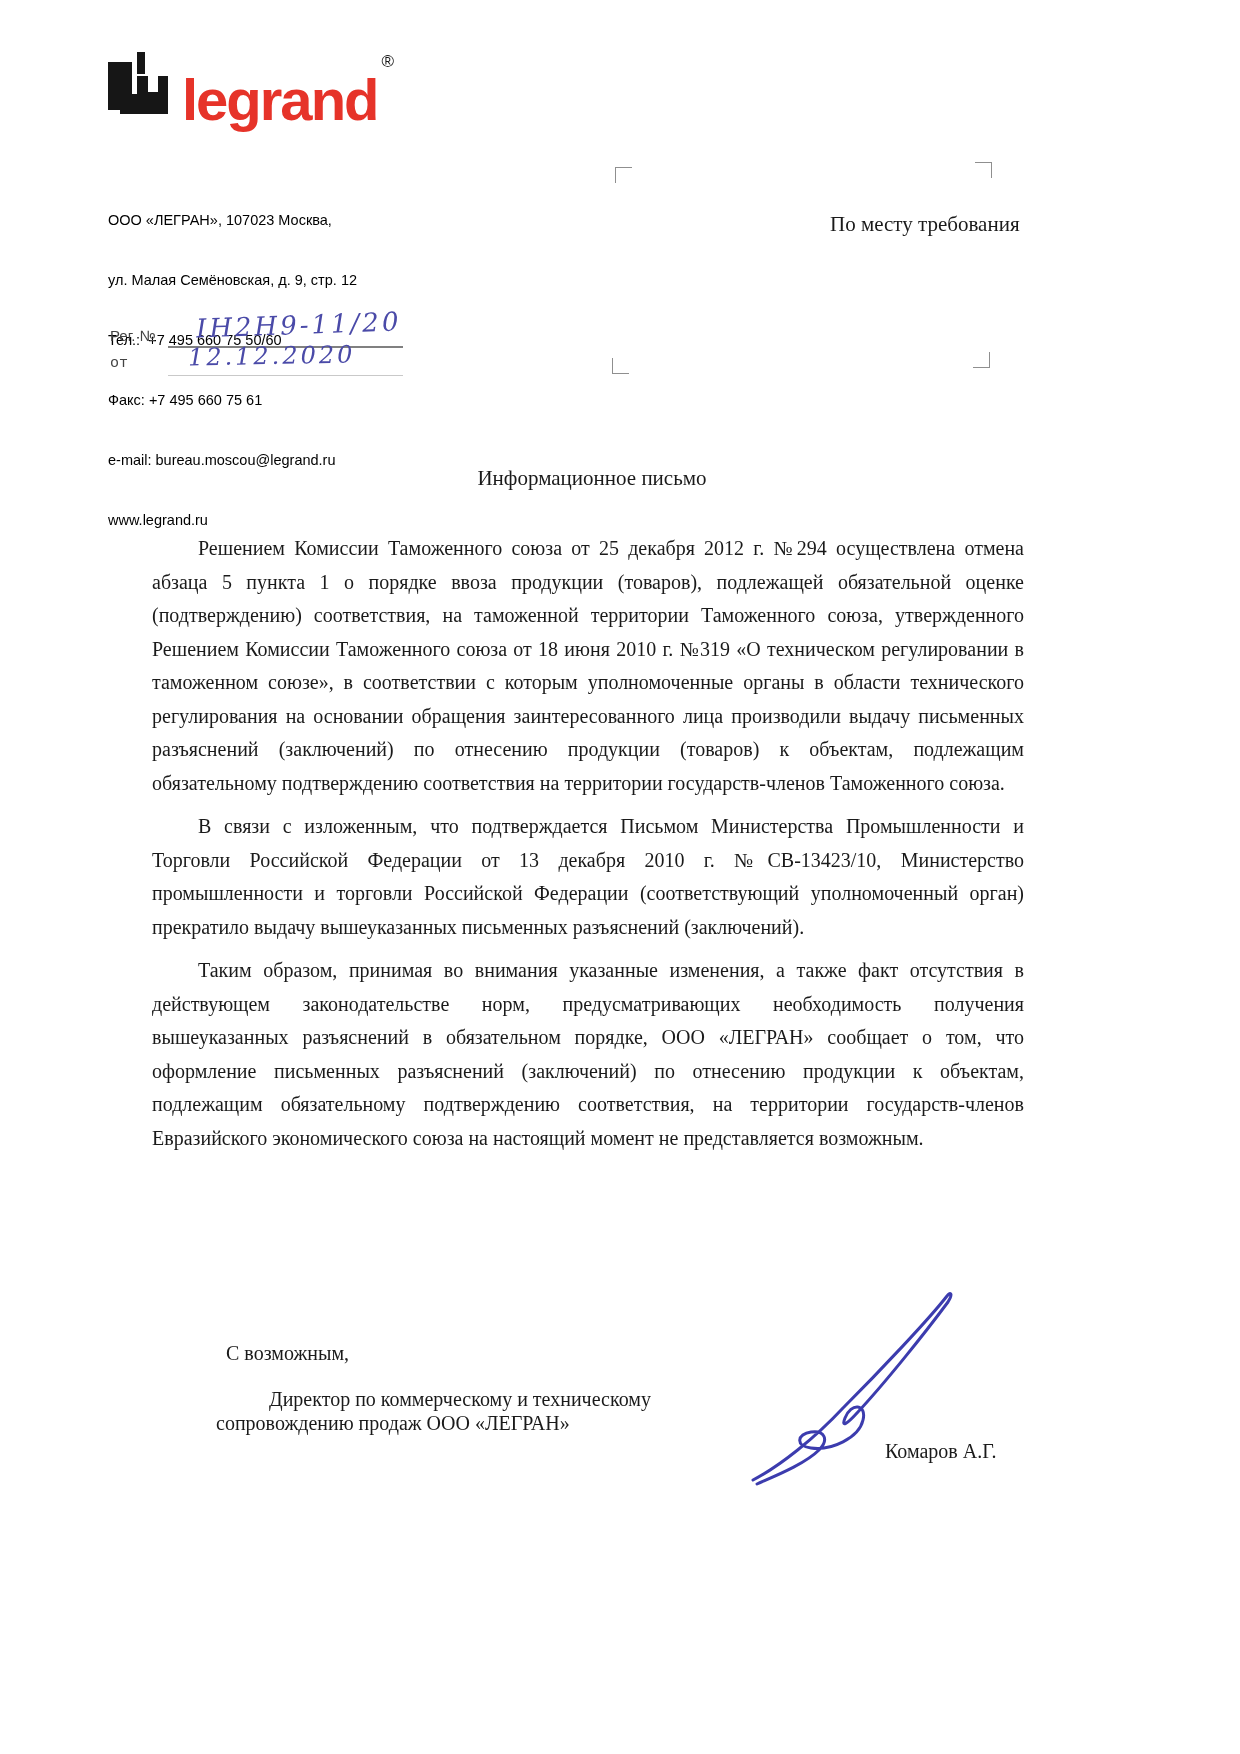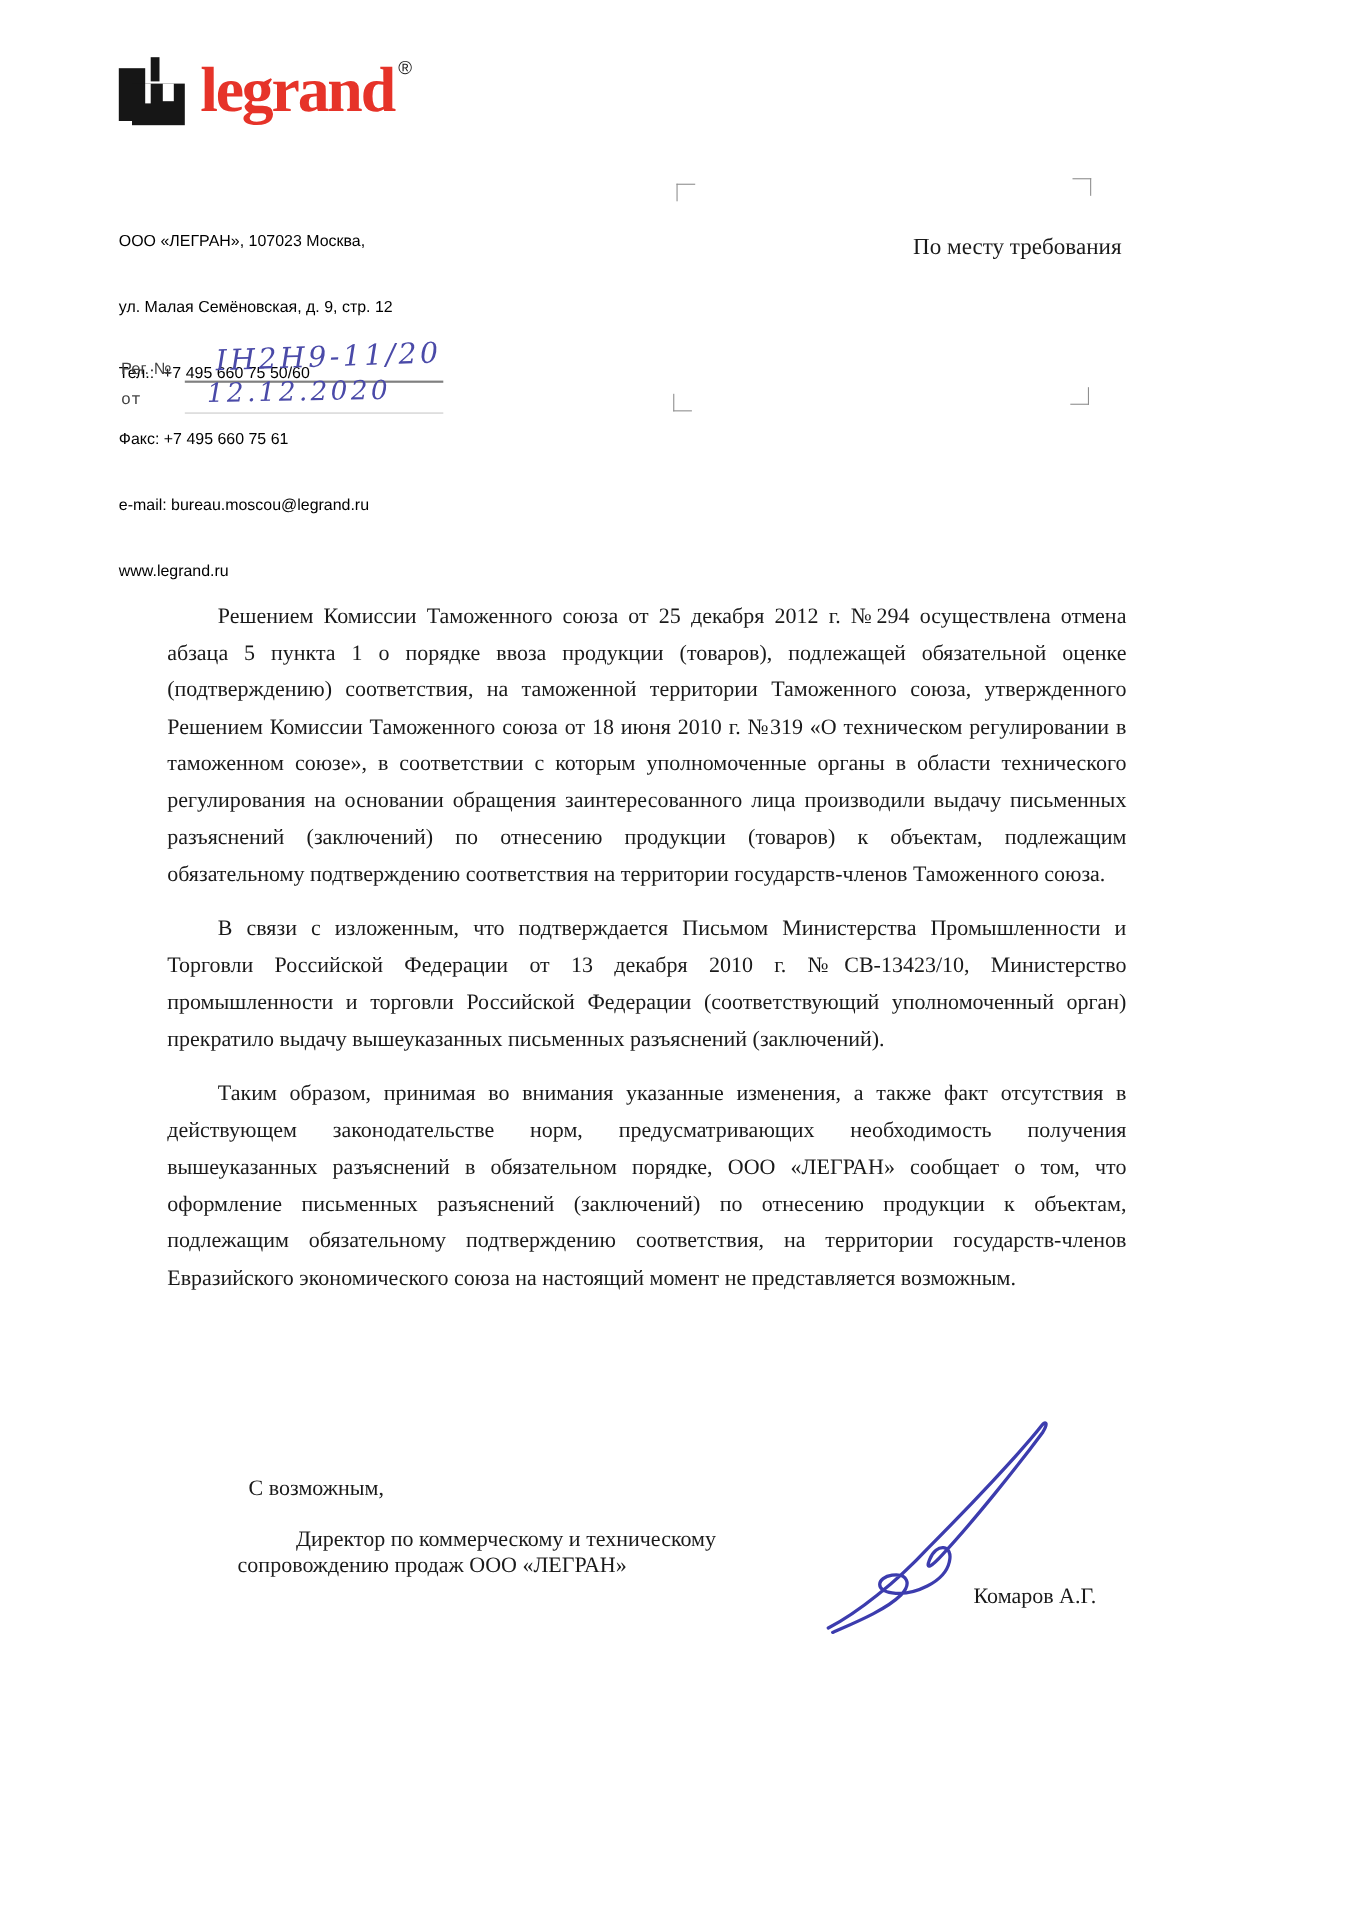--- a/index.html
+++ b/index.html
@@ -5,22 +5,22 @@
   html,body{margin:0;padding:0;background:#e8e8e8;}
   .page{
     position:relative;width:1240px;height:1754px;margin:0 auto;
     background:#ffffff;overflow:hidden;
     font-family:"Liberation Serif", serif;color:#1a1a1a;
   }
   
   .logo{position:absolute;left:106px;top:50px;display:flex;align-items:flex-start;}
   .logo-icon{width:64px;height:64px;margin-right:12px;}
   .wordmark{
-    font-family:Liberation Serif, serif;font-weight:bold;
-    font-size:58px;line-height:64px;letter-spacing:-2px;color:#e63329;
+    font-family:Liberation Sans, sans-serif;font-weight:bold;
+    font-size:58px;line-height:64px;letter-spacing:-2px;color:#e63329;margin-top:18px;
   }
   .regmark{
     font-family:"Liberation Sans", sans-serif;font-size:17px;color:#1a1a1a;
     margin-left:4px;margin-top:2px;
   }
   
   .sender{
     position:absolute;left:108px;top:170px;
     font-family:"Liberation Sans", sans-serif;font-size:14.5px;line-height:20px;
     color:#000000;white-space:pre-wrap;
@@ -51,21 +51,21 @@
   
   .recipient{position:absolute;left:830px;top:212px;font-size:21px;}
   
   .title{
     position:absolute;left:152px;top:466px;width:880px;
     text-align:center;font-size:21px;
   }
   .body-col{position:absolute;left:152px;top:528px;width:872px;}
   .para{
     font-size:20px;line-height:33.5px;text-align:justify;
-    text-indent:46px;margin:16px 0 10px 0;
+    text-indent:46px;margin:4px 0 10px 0;
   }
   
   .salutation{position:absolute;left:226px;top:1342px;font-size:20px;}
   .position1{position:absolute;left:226px;top:1388px;font-size:20px;margin-left:43px;}
   .position2{position:absolute;left:216px;top:1412px;font-size:20px;}
   .signer{position:absolute;left:885px;top:1440px;font-size:20px;}
   .signature{position:absolute;left:735px;top:1288px;width:230px;height:205px;}
 </style>
 </head>
 <body>
@@ -100,20 +100,21 @@
   <div class="date-value handwrite">12.12.2020</div>
   <div class="date-underline"></div>
 
   <div class="crop tl"></div>
   <div class="crop tr"></div>
   <div class="crop bl"></div>
   <div class="crop br"></div>
 
   <div class="recipient">По месту требования</div>
 
+  <div class="title">Информационное письмо</div>
 
   <div class="body-col">
     <p class="para">Решением Комиссии Таможенного союза от 25 декабря 2012 г. №294 осуществлена отмена абзаца 5 пункта 1 о порядке ввоза продукции (товаров), подлежащей обязательной оценке (подтверждению) соответствия, на таможенной территории Таможенного союза, утвержденного Решением Комиссии Таможенного союза от 18 июня 2010 г. №319 «О техническом регулировании в таможенном союзе», в соответствии с которым уполномоченные органы в области технического регулирования на основании обращения заинтересованного лица производили выдачу письменных разъяснений (заключений) по отнесению продукции (товаров) к объектам, подлежащим обязательному подтверждению соответствия на территории государств-членов Таможенного союза.</p>
     <p class="para">В связи с изложенным, что подтверждается Письмом Министерства Промышленности и Торговли Российской Федерации от 13 декабря 2010 г. №СВ-13423/10, Министерство промышленности и торговли Российской Федерации (соответствующий уполномоченный орган) прекратило выдачу вышеуказанных письменных разъяснений (заключений).</p>
     <p class="para">Таким образом, принимая во внимания указанные изменения, а также факт отсутствия в действующем законодательстве норм, предусматривающих необходимость получения вышеуказанных разъяснений в обязательном порядке, ООО «ЛЕГРАН» сообщает о том, что оформление письменных разъяснений (заключений) по отнесению продукции к объектам, подлежащим обязательному подтверждению соответствия, на территории государств-членов Евразийского экономического союза на настоящий момент не представляется возможным.</p>
   </div>
 
   <div class="salutation">С возможным,</div>
   <div class="position1">Директор по коммерческому и техническому</div>
   <div class="position2">сопровождению продаж ООО «ЛЕГРАН»</div>

